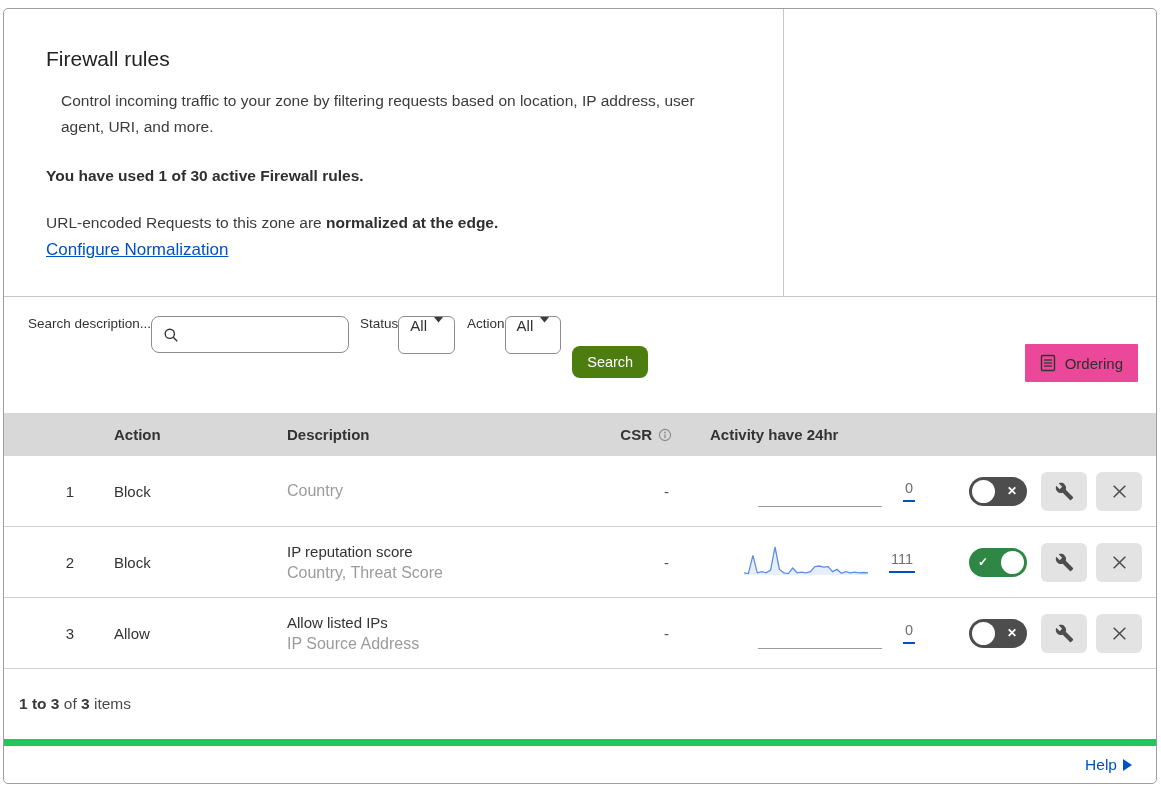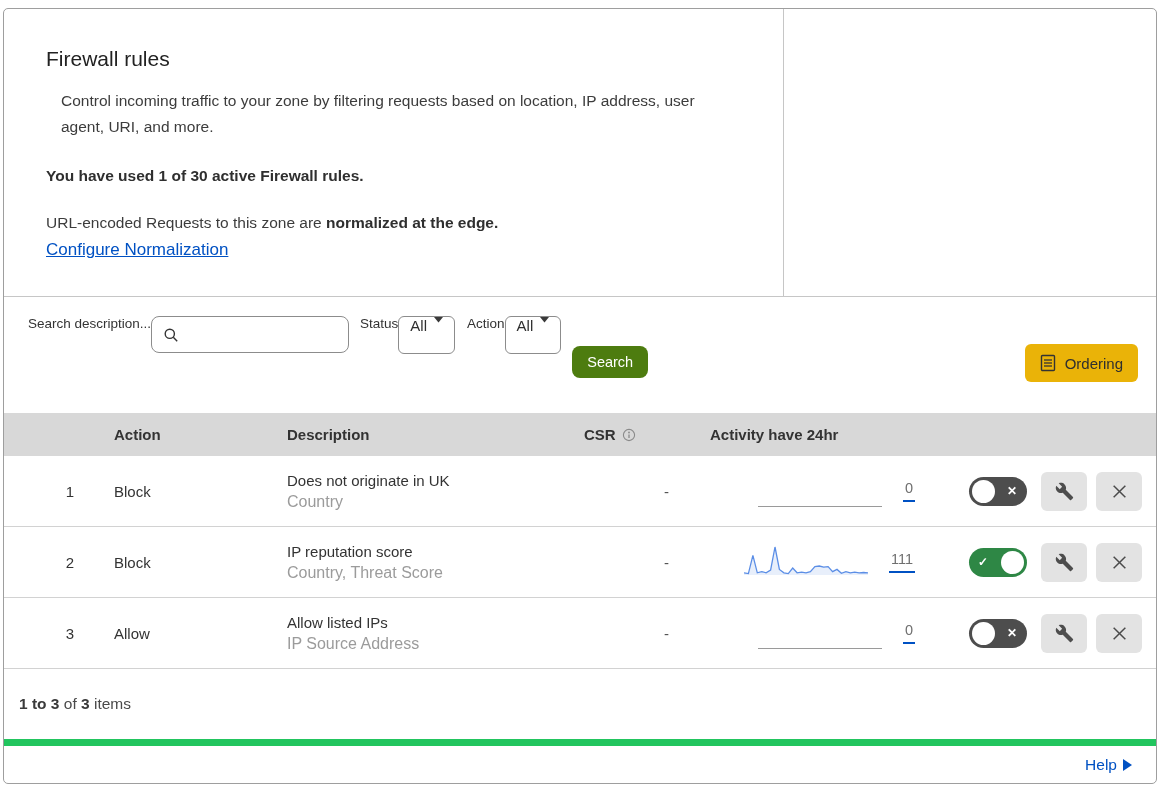--- a/index.html
+++ b/index.html
@@ -22,28 +22,28 @@
   
   .filter-bar { position:relative; height:116px; padding:19px 18px 0 24px; display:flex; align-items:flex-start; }
   .fgroup { display:flex; flex-direction:row; }
   .flabel { font-size:13.5px; color:#333; margin-bottom:7px; }
   .search-box { width:198px; height:37px; border:1px solid #8c8c8c; border-radius:8px; display:flex; align-items:center; gap:7px; padding:0 11px; background:#fff; }
   .search-box input { border:none; outline:none; flex:1; min-width:0; font-size:14px; font-family:inherit; background:transparent; }
   .fgroup.status { margin-left:11px; }
   .fgroup.action { margin-left:12px; }
   .dropdown { height:38px; border:1px solid #8c8c8c; border-radius:6px; background:#fff; display:flex; align-items:flex-start; gap:7px; padding:0 11px; font-size:15px; color:#2f2f2f; cursor:pointer; }
   .search-btn { margin-left:11px; margin-top:30px; height:32px; padding:0 15px; background:#4d7c0f; color:#fff; border:none; border-radius:8px; font-size:14.5px; font-family:inherit; cursor:pointer; }
-  .ordering-btn { position:absolute; right:18px; top:47px; height:38px; display:flex; align-items:center; gap:9px; background:#eab308; border:none; border-radius:6px; padding:0 15px; font-size:15px; color:#2f2f2f; font-family:inherit; cursor:pointer; }
+  .ordering-btn { position:absolute; right:18px; top:47px; height:38px; display:flex; align-items:center; gap:9px; background:#ec4899; border:none; border-radius:1px; padding:0 15px; font-size:15px; color:#2f2f2f; font-family:inherit; cursor:pointer; }
 
   
   .thead { display:flex; height:43px; background:#d8d8d8; align-items:center; font-size:15px; font-weight:bold; color:#333; }
   .col-num { width:90px; text-align:right; padding-right:18px; }
   .col-action { width:170px; padding-left:20px; }
   .col-desc { width:320px; padding-left:23px; }
-  .col-csr { width:110px; padding-right:22px; }
+  .col-csr { width:110px; text-align:right; padding-right:22px; }
   .col-activity { width:240px; padding-left:16px; }
   .col-controls { flex:1; }
   .csr-head { display:inline-flex; align-items:center; gap:6px; }
   .trow { display:flex; height:71px; align-items:center; border-bottom:1px solid #d2d2d2; font-size:15px; }
   .cell-num { width:90px; text-align:right; padding-right:20px; color:#333; }
   .cell-action { width:170px; padding-left:20px; color:#333; }
   .cell-desc { width:320px; padding-left:23px; }
   .desc-main { color:#333; margin-bottom:4px; }
   .desc-sub { font-size:16px; color:#9b9b9b; }
   .cell-csr { width:110px; text-align:right; padding-right:25px; color:#555; }
@@ -151,21 +151,20 @@
         </span>
     </div>
     <div class="col-activity">Activity have 24hr</div>
     <div class="col-controls"></div>
   </div>
 
   <div class="trow">
     <div class="cell-num">1</div>
     <div class="cell-action">Block</div>
     <div class="cell-desc">
-      <div class="desc-main">Does not originate in UK</div>
       <div class="desc-sub">Country</div>
     </div>
     <div class="cell-csr">-</div>
     <div class="cell-activity">
       <div class="flat-line"></div>
       <a class="count">0</a>
     </div>
     <div class="cell-controls">
       <div class="toggle off">
         <span class="knob"></span>

